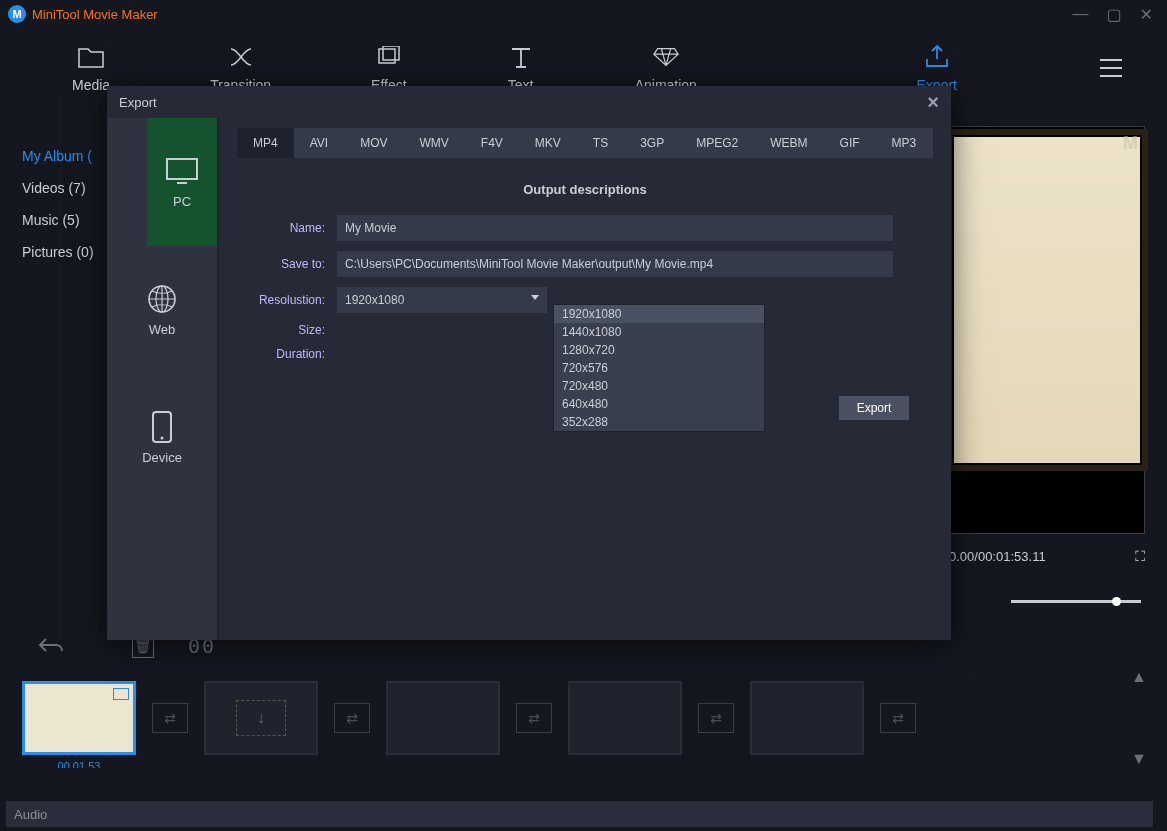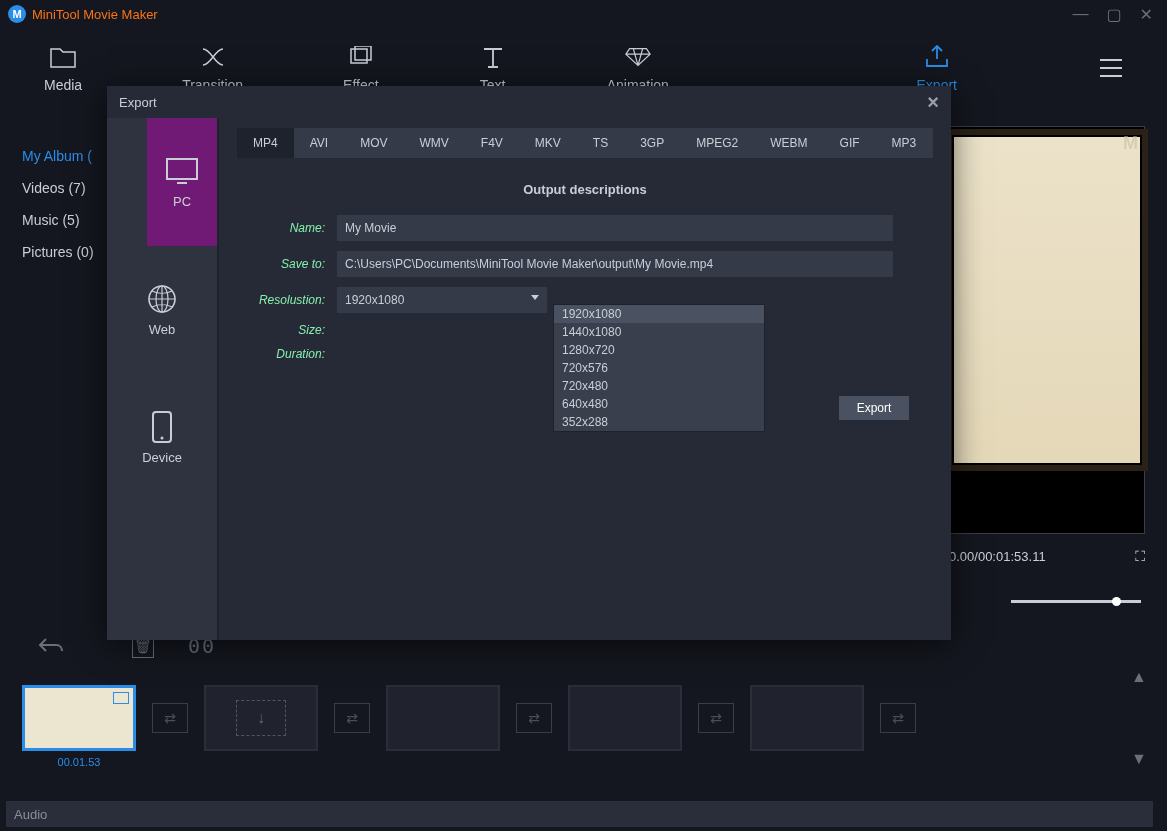--- a/index.html
+++ b/index.html
@@ -6,21 +6,21 @@
   body { background: #14171f; width: 1167px; height: 831px; overflow: hidden; color: #c9ced6; position: relative; }
   
   
   .titlebar { height: 28px; background: #14171f; display: flex; align-items: center; padding: 0 8px; }
   .titlebar .logo { width: 18px; height: 18px; background: #2a8de8; border-radius: 50%; display: flex; align-items: center; justify-content: center; color: #fff; font-size: 11px; font-weight: bold; margin-right: 6px; }
   .titlebar .title { font-size: 13px; color: #f97316; flex: 1; }
   .titlebar .win-controls { display: flex; gap: 18px; margin-right: 6px; }
   .titlebar .win-controls span { color: #6b6f78; font-size: 16px; cursor: pointer; }
   
   
-  .toolbar { height: 80px; display: flex; align-items: center; padding: 0 42px 0 44px; gap: 100px; }
+  .toolbar { height: 80px; display: flex; align-items: center; padding: 0 42px 0 72px; gap: 100px; }
   .toolbar .tool { display: flex; flex-direction: column; align-items: center; gap: 6px; cursor: pointer; }
   .toolbar .tool .ticon { width: 28px; height: 28px; display: flex; align-items: center; justify-content: center; }
   .toolbar .tool .tlabel { font-size: 14px; color: #c9ced6; }
   .toolbar .tool.active .tlabel { color: #2a8de8; }
   .toolbar .spacer { flex: 1; }
   .hamburger { margin-left: 40px; }
   
   
   .media-sidebar { position: absolute; left: 22px; top: 140px; width: 110px; }
   .media-sidebar .item { font-size: 14px; color: #c9ced6; padding: 8px 0; cursor: pointer; }
@@ -37,47 +37,47 @@
   .preview .slider { height: 14px; display: flex; align-items: center; justify-content: flex-end; padding-right: 4px; margin-top: 16px;}
   .preview .slider .track { width: 130px; height: 3px; background: #c9ced6; position: relative; }
   .preview .slider .track .thumb { position:absolute; right:20px; top:-3px; width:9px; height:9px; background:#fff; border-radius:50%; }
   
   
   .timeline-area { position: absolute; left: 22px; right: 22px; top: 624px; }
   .tl-toolbar { height: 44px; display: flex; align-items: center; gap: 34px; padding-left: 16px; color: #6b6f78; font-size: 20px; }
   .tl-toolbar .trash { border:1px solid #6b6f78; width:22px; height:24px; display:flex; align-items:center; justify-content:center; font-size:14px; }
   .tl-toolbar .ob { font-family: monospace; letter-spacing: 2px; }
   .clips { display: flex; gap: 16px; align-items: center; height: 100px; overflow: hidden; }
-  .clip { width: 114px; height: 66px; border: 2px solid #2a2e3a; background: #20232d; position: relative; display:flex; align-items:center; justify-content:center; }
+  .clip { width: 114px; height: 74px; border: 2px solid #2a2e3a; background: #20232d; position: relative; display:flex; align-items:center; justify-content:center; }
   .clip.selected { border: 3px solid #2a8de8; background: #ece5d0; }
   .clip.hasicon::after { content:""; position:absolute; right:4px; top:4px; width:14px; height:10px; border:1px solid #2a8de8; }
   .trans { width: 36px; height: 30px; border: 1px solid #3a3d46; display:flex; align-items:center; justify-content:center; font-size:14px; color:#4a4e58; }
   .clip .dl { width:50px; height:36px; border:1px dashed #555; display:flex; align-items:center; justify-content:center; color:#666;}
   .clip .dl::after{content:"↓";}
   .cliplabel { position:absolute; bottom:-20px; left:0; right:0; text-align:center; font-size:11px; color:#2a8de8; }
   .scrollhint { position:absolute; right:-2px; top:0; bottom:0; width:16px; display:flex; flex-direction:column; justify-content:space-between; color:#6b6f78;}
   
   .audiobar { position:absolute; left:6px; right:14px; bottom:4px; height:26px; background:#2a2e3a; display:flex; align-items:center; padding:0 8px; font-size:13px; color:#8a8e98;}
   
   
   .dialog { position: absolute; left: 107px; top: 86px; width: 844px; height: 554px; background: #262a36; box-shadow: 0 4px 30px rgba(0,0,0,.6); display:flex; flex-direction:column; }
   .dialog .dheader { height: 32px; display:flex; align-items:center; padding: 0 12px; color:#c9ced6; font-size:13px; }
   .dialog .dheader .close { margin-left:auto; font-size:20px; font-weight:bold; cursor:pointer; color:#9aa0ab;}
   .dialog .dbody { flex:1; display:flex; }
   .dialog .dside { width: 112px; background: #2f3340; display:flex; flex-direction:column; border-right:2px solid #1e222c;}
   .dialog .dside .opt { height: 128px; display:flex; flex-direction:column; align-items:center; justify-content:center; gap:8px; cursor:pointer; color:#c9ced6; font-size:13px;}
-  .dialog .dside .opt.active { background:#701a75;margin-left:40px; }
+  .dialog .dside .opt.active { background:#14532d;margin-left:40px; }
   .dialog .dside .opt .oicon { width:34px; height:30px; display:flex; align-items:center; justify-content:center; }
   .dialog .dmain { flex:1; padding: 10px 18px; position:relative; }
   .formats { height: 30px; background: #353a48; display:flex; align-items:center; }
   .formats .fmt { padding: 0 16px; font-size: 12px; color:#c9ced6; height:100%; display:flex; align-items:center; cursor:pointer;}
   .formats .fmt.active { background: #1e222c; }
   .outdesc { text-align:center; font-size:13px; color:#c9ced6; margin: 24px 0 18px; font-weight:600;}
   .formrow { display:flex; align-items:center; margin-bottom: 10px; }
-  .formrow .lbl { width: 100px; text-align:right; font-size:12px; color:#86efac; padding-right: 12px; font-style: italic;}
+  .formrow .lbl { width: 100px; text-align:right; font-size:12px; color:#c4b5fd; padding-right: 12px;}
   .formrow .field { flex:1; max-width: 556px; height:26px; background:#353a48; border:none; color:#c9ced6; font-size:12px; padding:0 8px;}
   .formrow .sel { width: 210px; height:26px; background:#353a48; display:flex; align-items:center; padding:0 8px; font-size:12px; color:#c9ced6; position:relative;}
   .formrow .sel .arrow { position:absolute; right:8px; top:8px; width:0; height:0; border-left:4px solid transparent; border-right:4px solid transparent; border-top:5px solid #c9ced6;}
   .dropdown { position:absolute; left: 334px; top: 186px; width: 212px; background:#3a3f4e; border:1px solid #1e222c; z-index:10;}
   .dropdown .dopt { padding: 2px 8px; font-size:12px; color:#c9ced6; cursor:pointer; }
   .dropdown .dopt.hl { background:#4a5262; }
   .exportbtn { position:absolute; right: 42px; top: 278px; width:70px; height:24px; background:#4a5262; color:#fff; font-size:12px; border:none; cursor:pointer;}
   
   svg { display:block; }
 </style>

